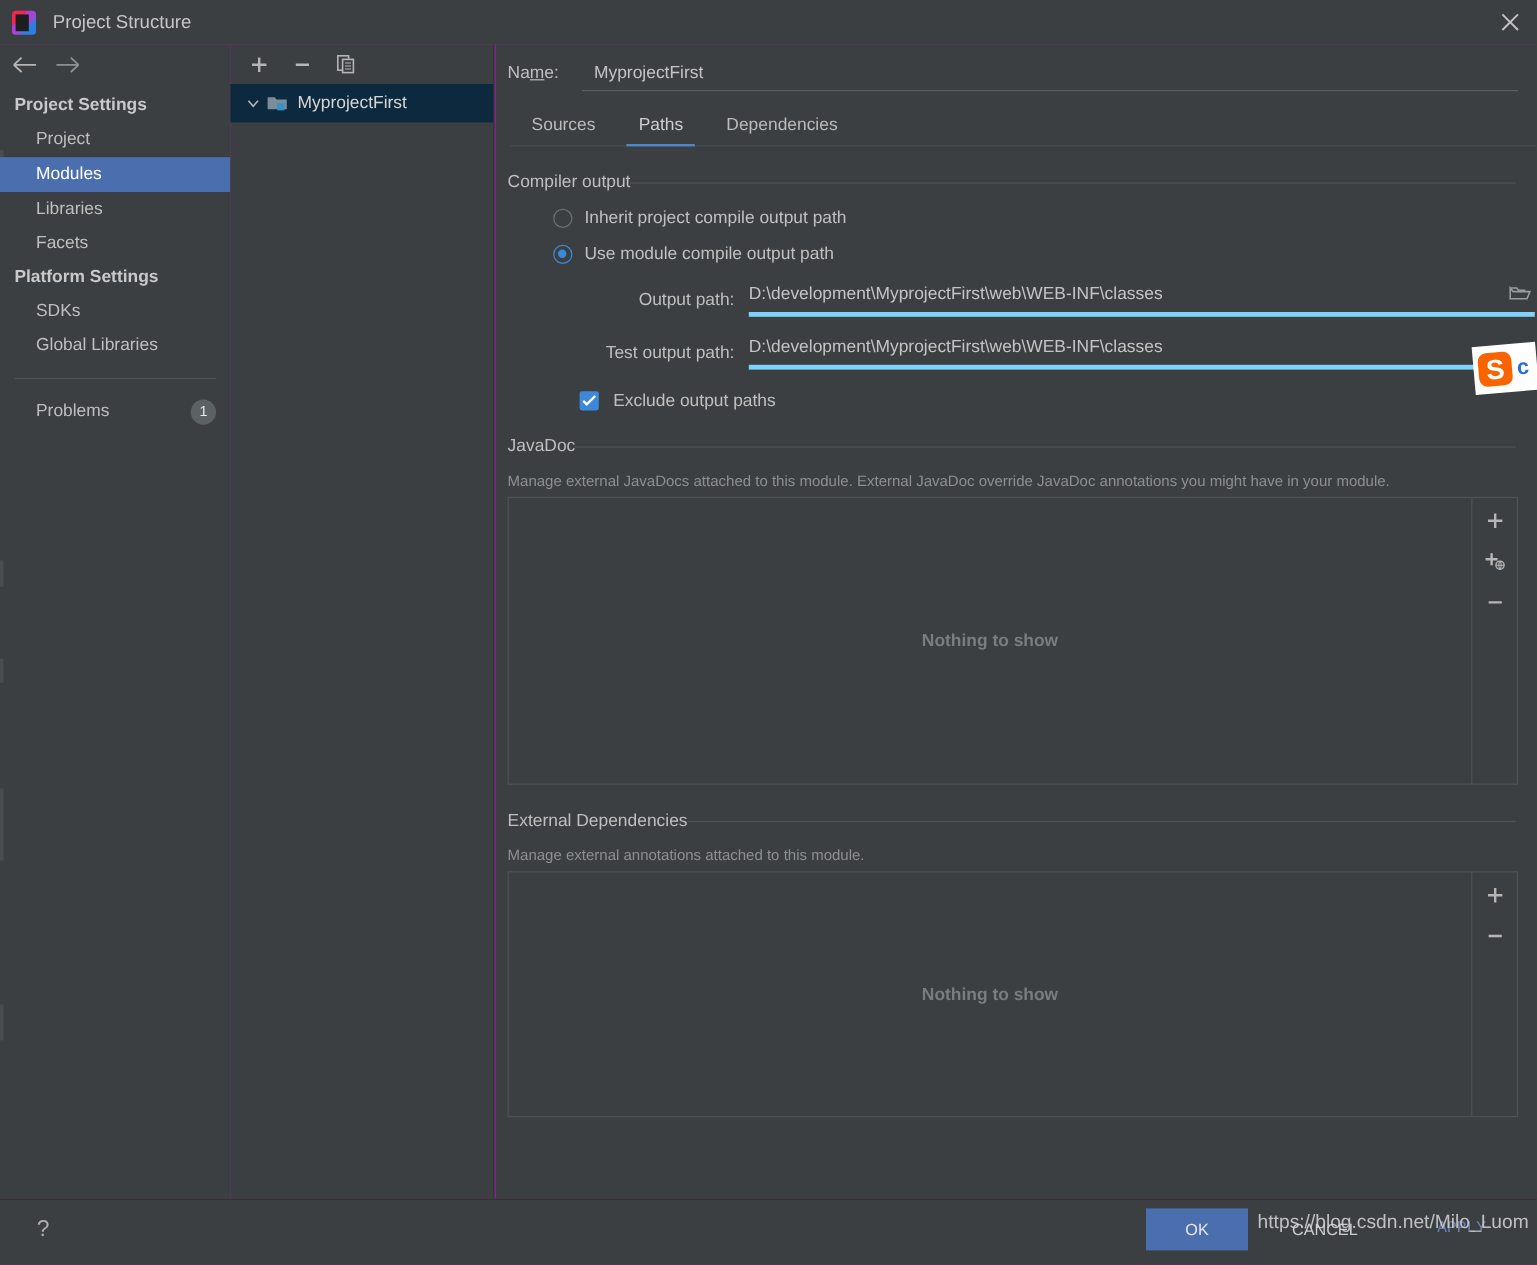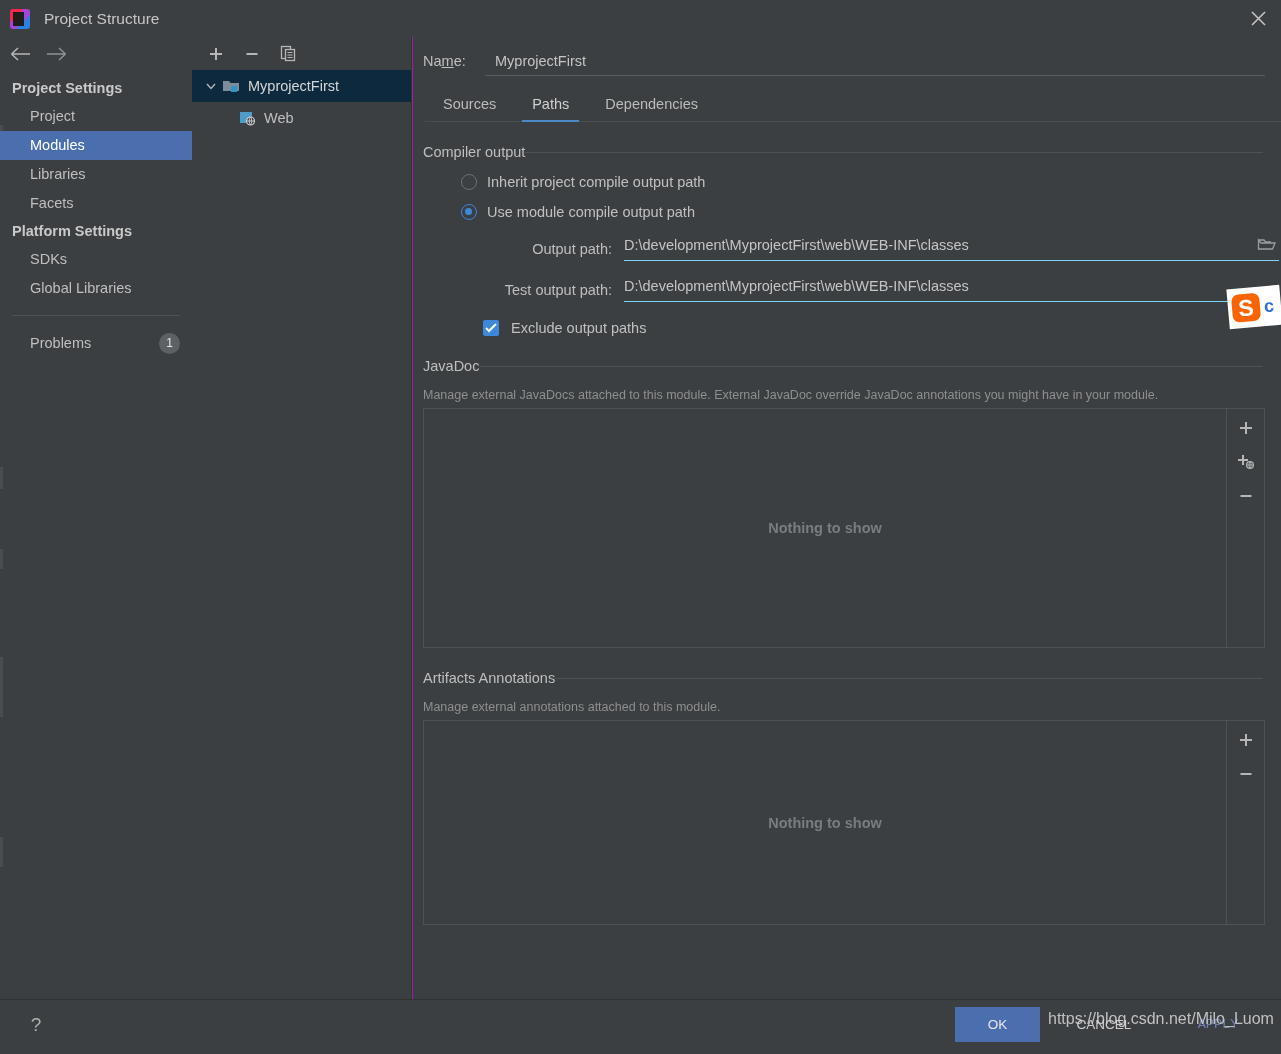--- a/index.html
+++ b/index.html
@@ -157,21 +157,21 @@
 
   .path-row {
     display: flex; align-items: center; margin-top: 16px; padding-right: 2px;
   }
   .path-label {
     font-size: 14.5px; color: #bfbfbf; width: 145px; text-align: right;
     margin-left: 44px; margin-right: 12px; flex: none;
   }
   .path-field {
     flex: 1; position: relative; display: flex; align-items: center;
-    border-bottom: 1px solid #7dd3fc; padding-bottom: 6px;
+    border-bottom: 4px solid #7dd3fc; padding-bottom: 6px;
   }
   .path-value {
     flex: 1; font-size: 14.5px; color: #c4c4c4; border: none; background: transparent;
     outline: none; font-family: "Liberation Sans", sans-serif; padding: 0;
   }
   .browse-btn { width: 22px; height: 18px; cursor: pointer; flex: none; margin-left: 8px; }
 
   .check-row { display: flex; align-items: center; margin-top: 18px; padding-left: 60px; cursor: pointer; }
   .checkbox {
     width: 16px; height: 16px; background: #3d88d8; border-radius: 2px;
@@ -332,30 +332,20 @@
         </span>
         <span class="tree-icon">
           <svg width="20" height="16" viewBox="0 0 20 16">
             <path d="M1 3 L7 3 L8.5 5 L17 5 L17 13 L1 13 Z" fill="#7d8c99"></path>
             <rect x="9" y="8" width="6" height="6" fill="#3592c4"></rect>
           </svg>
         </span>
         <span class="tree-label">MyprojectFirst</span>
       </div>
 
-      <div class="tree-row" style="padding-left:46px;">
-        <span class="tree-icon">
-          <svg width="20" height="16" viewBox="0 0 20 16">
-            <rect x="2" y="2" width="12" height="11" fill="#4e9dc9"></rect>
-            <circle cx="12.5" cy="11" r="4" fill="#3c3f41" stroke="#cfcfcf" stroke-width="1.2"></circle>
-            <path d="M8.7 11 L16.3 11 M12.5 7.1 C10.8 9 10.8 13 12.5 14.9 M12.5 7.1 C14.2 9 14.2 13 12.5 14.9" stroke="#cfcfcf" stroke-width="0.9" fill="none"></path>
-          </svg>
-        </span>
-        <span class="tree-label">Web</span>
-      </div>
     </div>
   </div>
 
   <div id="content">
 
     <div id="name-row">
       <div id="name-label"><span>Na</span><u>m</u><span>e:</span></div>
       <input id="name-field" type="text" value="MyprojectFirst" style="">
     </div>
 
@@ -440,21 +430,21 @@
             <svg width="16" height="16" viewBox="0 0 16 16">
               <path d="M2.5 8 L13.5 8" stroke="#b6b6b6" stroke-width="2" fill="none"></path>
             </svg>
           </span>
         </div>
       </div>
     </div>
 
     <div class="section">
       <div class="section-head">
-        <span>Artifacts Annotations</span>
+        <span>External Dependencies</span>
         <span class="rule"></span>
       </div>
       <div class="desc">Manage external annotations attached to this module.</div>
       <div class="listbox-wrap">
         <div class="listbox" style="height:205px;">
           <span class="empty-text">Nothing to show</span>
         </div>
         <div class="listbox-tools">
           <span class="lt-btn">
             <svg width="16" height="16" viewBox="0 0 16 16">

